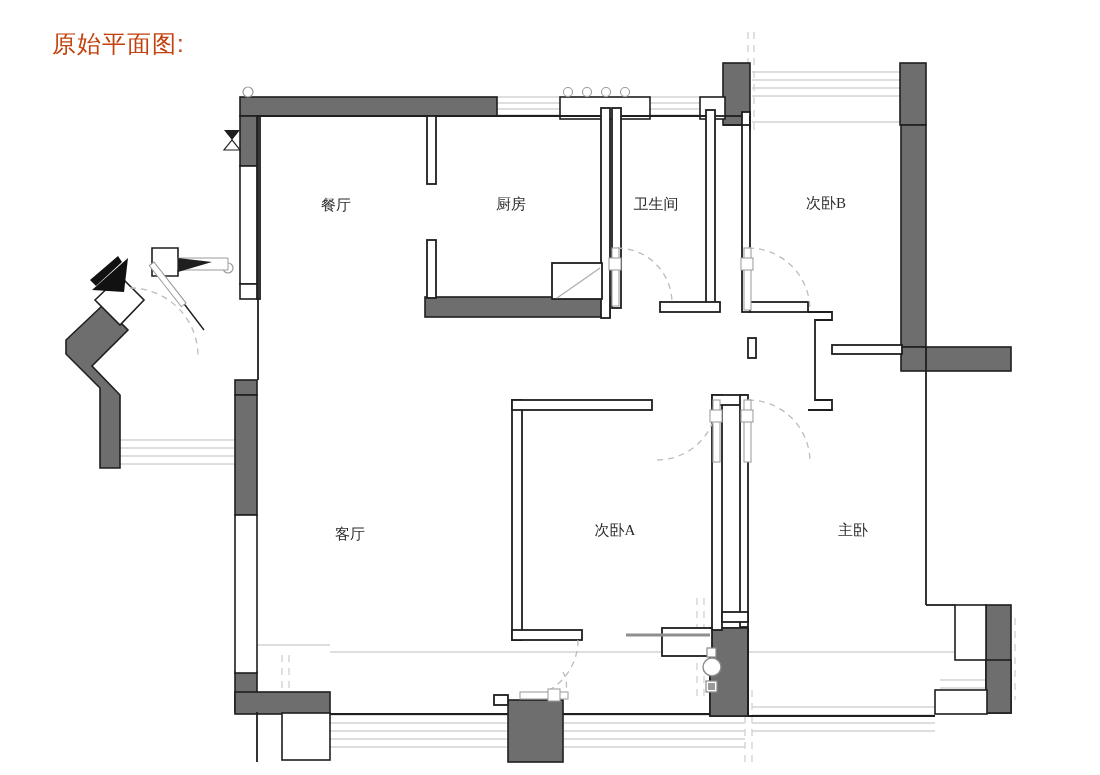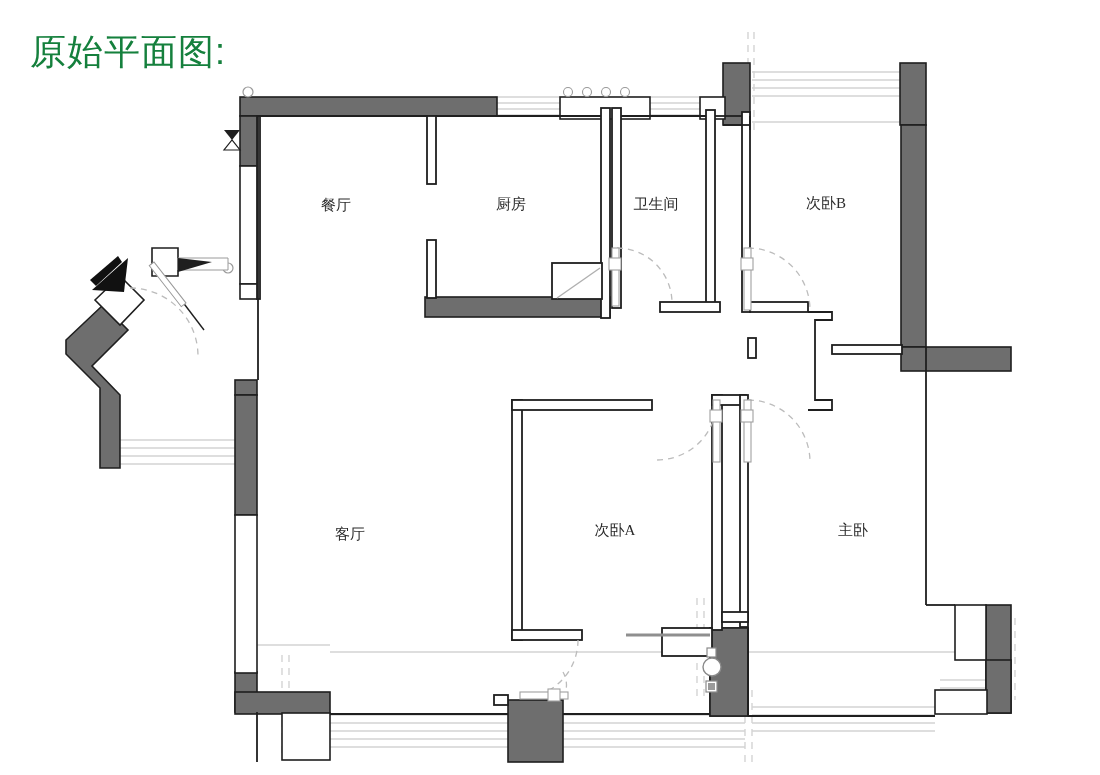--- a/index.html
+++ b/index.html
@@ -15,26 +15,26 @@
     overflow: hidden;
   }
   #plan-root {
     position: absolute;
     left: 0; top: 0;
     width: 1100px;
     height: 775px;
   }
   .title-text {
     position: absolute;
-    left: 30px;
+    left: 52px;
     top: 28px;
     font-family: "Liberation Sans", sans-serif;
-    font-size: 36px;
+    font-size: 24px;
     font-weight: 500;
-    color: #15803d;
+    color: #c2410c;
     letter-spacing: 1px;
     white-space: nowrap;
   }
   svg { display: block; }
   text.room-label {
     font-family: "Liberation Serif", serif;
     font-size: 15px;
     fill: #2b2b2b;
     text-anchor: middle;
     dominant-baseline: middle;

